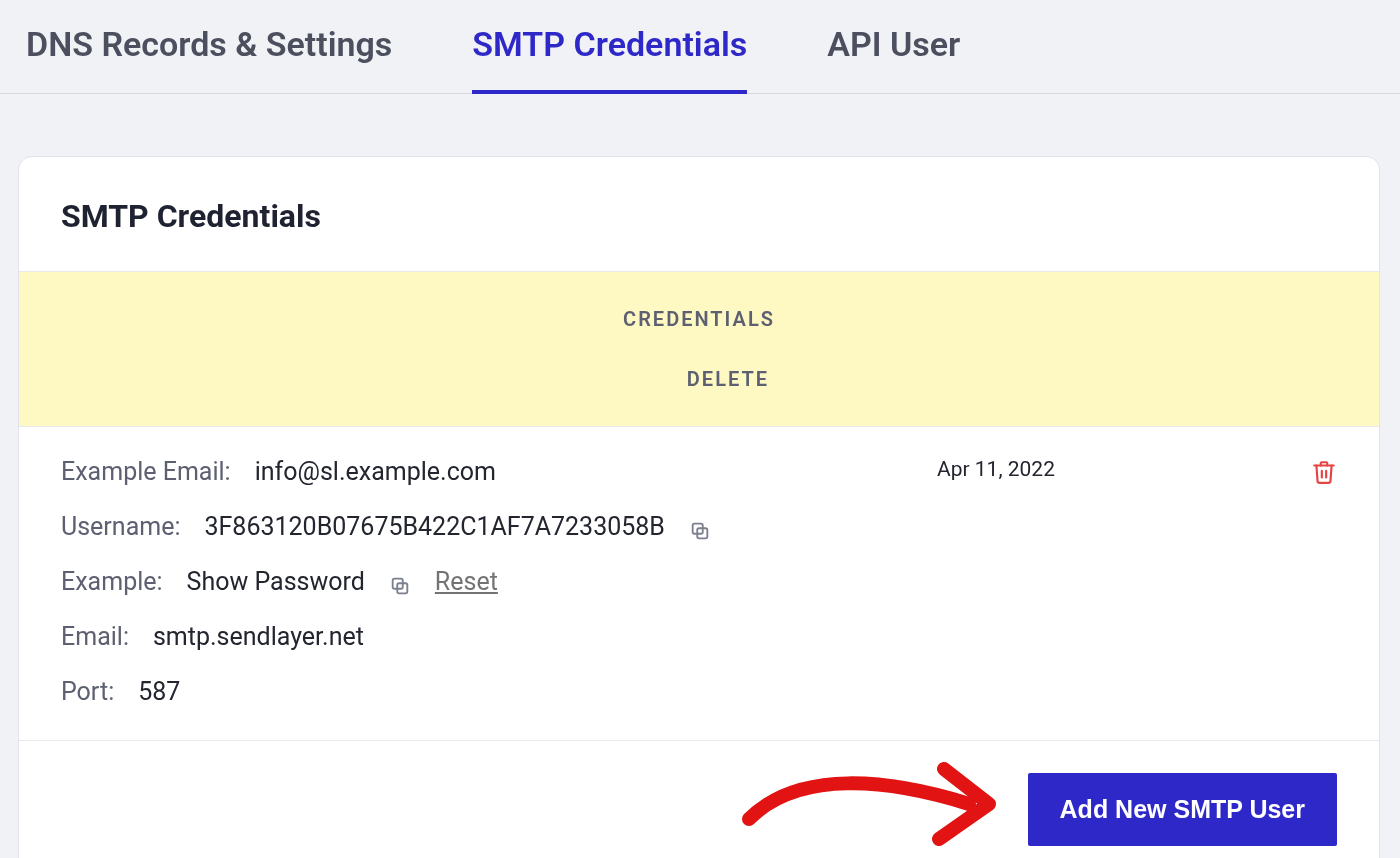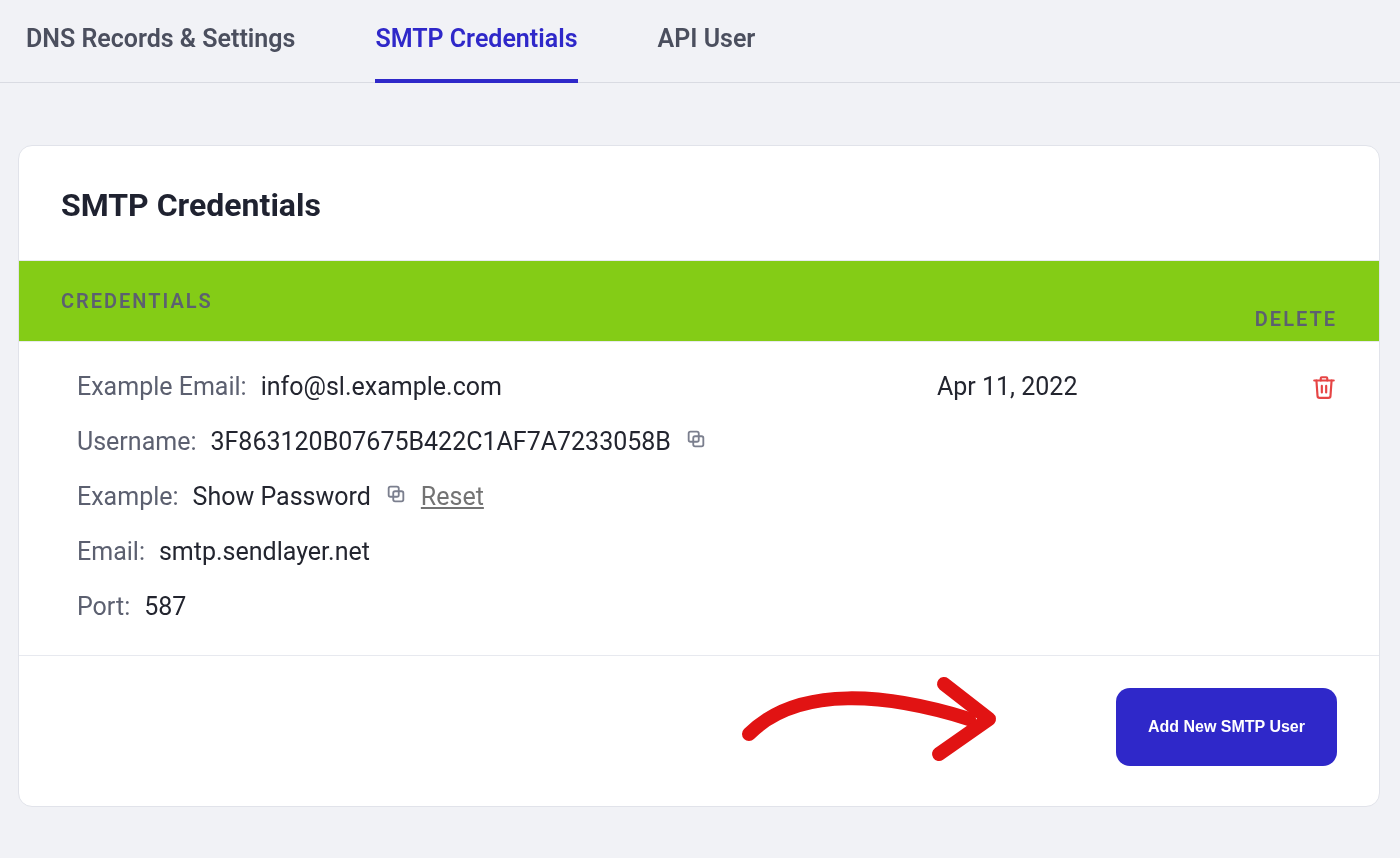--- a/index.html
+++ b/index.html
@@ -13,21 +13,21 @@
     }
 
     
     .tabs {
       display: flex;
       gap: 80px;
       padding: 0 20px 0 26px;
       border-bottom: 1px solid #d9dbe2;
     }
     .tab {
-      font-size: 25px;
+      font-size: 34px;
       font-weight: 600;
       color: #4b4f5e;
       padding: 24px 0 26px 0;
       cursor: pointer;
       border-bottom: 4px solid transparent;
       margin-bottom: -1px;
     }
     .tab.active {
       color: #2f28c9;
       border-bottom-color: #2f28c9;
@@ -45,24 +45,25 @@
       font-size: 32px;
       font-weight: 700;
       color: #1f2230;
       padding: 40px 42px 36px 42px;
     }
 
     
     .thead {
       display: flex;
       align-items: center;
-      background: #84cc16;
+      background: #fef9c3;
       border-top: 1px solid #e7e9ef;
       border-bottom: 1px solid #e7e9ef;
-      padding: 10px 42px;
+      padding: 35px 42px;
+      flex-direction: column;
     }
     .th {
       font-size: 20px;
       font-weight: 600;
       letter-spacing: 2px;
       color: #5c6070;
       text-transform: uppercase;
     }
     .col-cred  { flex: 1; }
     .col-date  { width: 260px; text-align: left; }
@@ -76,24 +77,23 @@
     }
     .cred-list {
       flex: 1;
       display: flex;
       flex-direction: column;
       gap: 26px;
       font-size: 25px;
     }
     .cred-line {
       display: flex;
-      align-items: flex-start;
-      gap: 14px;
+      align-items: flex-end;
+      gap: 24px;
       flex-wrap: wrap;
-      margin-left: 16px;
     }
     .cred-label { color: #5c6070; }
     .cred-value { color: #23252f; }
     .show-pwd {
       color: #23252f;
       cursor: pointer;
     }
     .reset-link {
       color: #737373;
       text-decoration: underline;
@@ -101,21 +101,21 @@
     }
     .copy-icon {
       width: 22px;
       height: 22px;
       cursor: pointer;
       color: #7b7f8e;
       flex-shrink: 0;
     }
     .date-cell {
       width: 260px;
-      font-size: 25px;
+      font-size: 21px;
       color: #23252f;
     }
     .delete-cell {
       width: 140px;
       display: flex;
       justify-content: flex-end;
       align-items: flex-start;
       padding-top: 2px;
     }
     .trash-icon {
@@ -130,24 +130,24 @@
       display: flex;
       justify-content: flex-end;
       align-items: center;
       padding: 32px 42px 40px 42px;
       position: relative;
     }
     .primary-btn {
       background: #2f28c9;
       color: #ffffff;
       border: none;
-      border-radius: 14px;
-      font-size: 16px;
+      border-radius: 2px;
+      font-size: 25px;
       font-weight: 600;
-      padding: 30px 32px;
+      padding: 22px 32px;
       cursor: pointer;
     }
 
     
     .arrow-svg {
       position: absolute;
       left: 720px;
       top: 8px;
       width: 270px;
       height: 120px;

